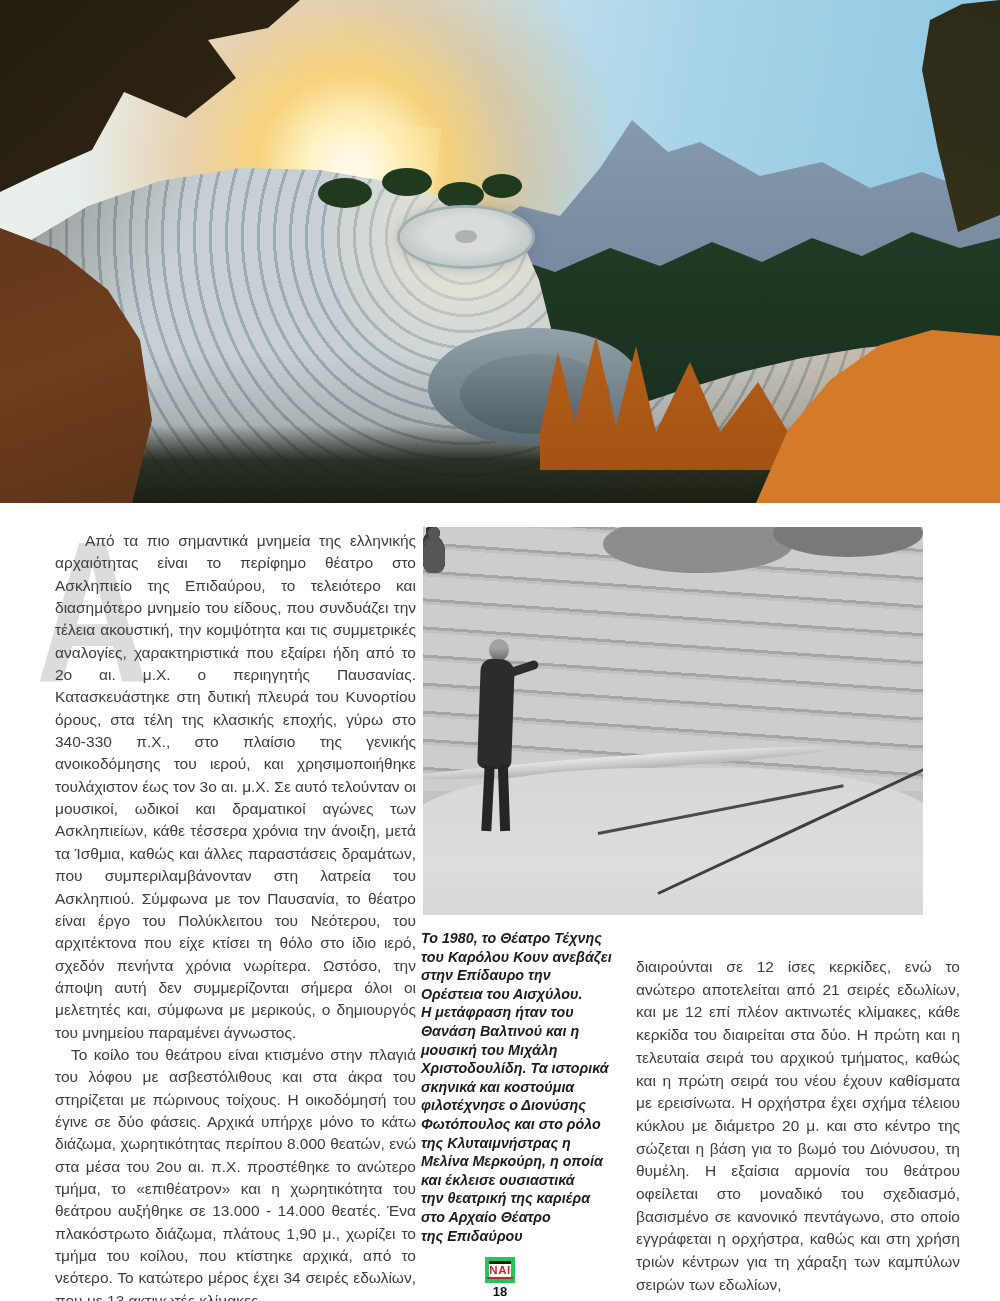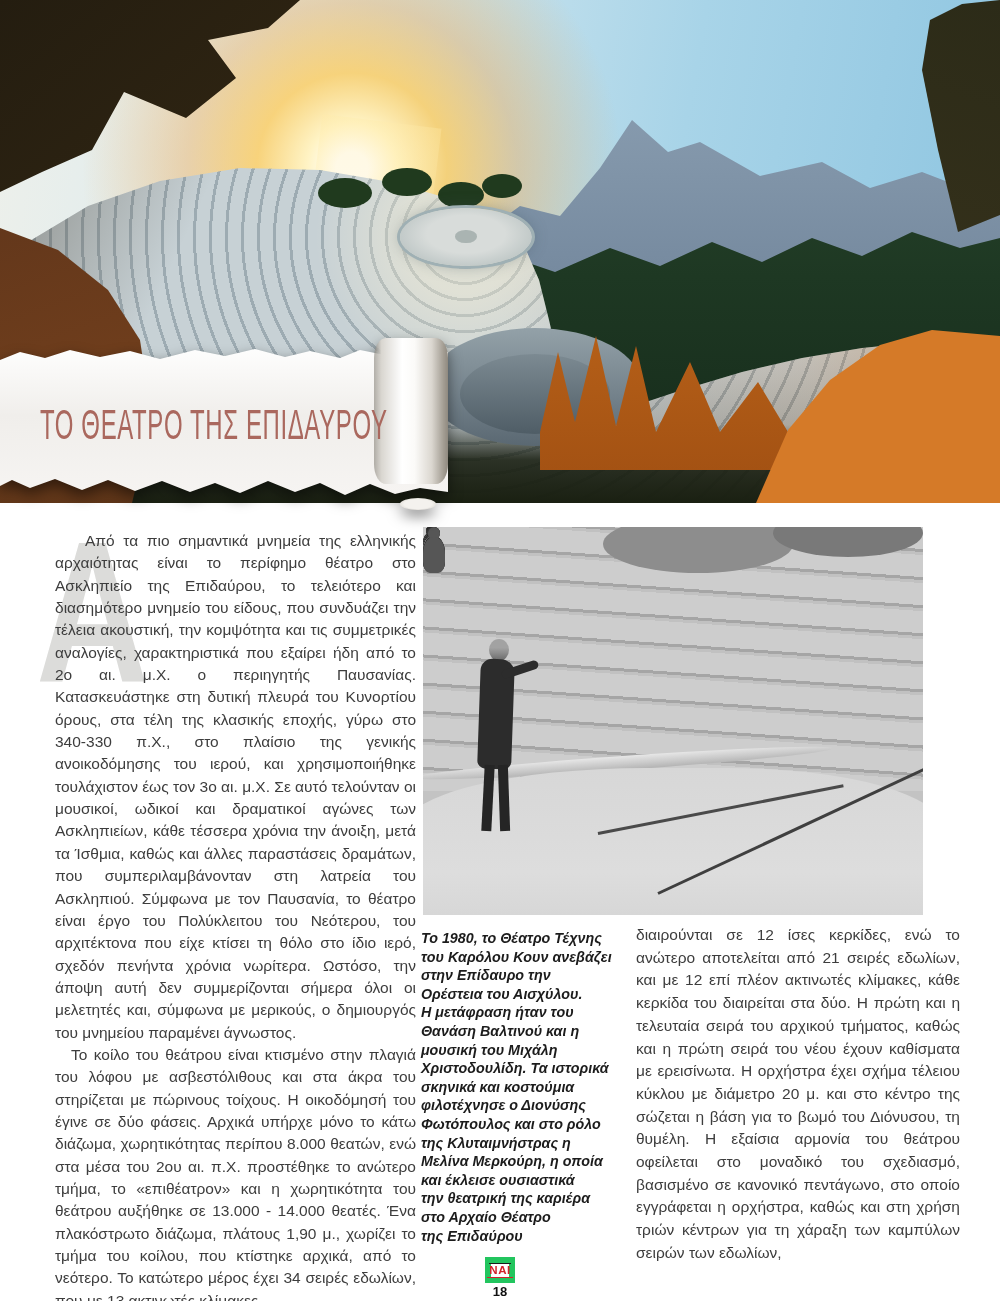--- a/index.html
+++ b/index.html
@@ -64,21 +64,21 @@
      letter-spacing:1px;white-space:nowrap;transform:scaleX(.60) scaleY(1.08);transform-origin:left top;}
 
   
   .watermark{position:absolute;left:36px;top:512px;z-index:1;font-size:200px;line-height:1;font-weight:bold;
      color:#dcdcda;transform:scaleX(.78);transform-origin:left top;}
   .col{position:absolute;z-index:3;color:#3d3d3d;}
   .col1{left:55px;top:530px;width:361px;font-size:15.5px;line-height:22.35px;text-align:justify;}
   .col1 p{margin:0;}
   .col1 p.first{text-indent:30px;}
   .col1 p.second{text-indent:16px;}
-  .col3{left:636px;top:924px;width:324px;font-size:15.5px;line-height:22.7px;text-align:justify;}
+  .col3{left:636px;top:956px;width:324px;font-size:15.5px;line-height:22.7px;text-align:justify;}
   .col2{left:421px;top:929px;width:206px;font-size:14.3px;line-height:18.6px;font-weight:bold;font-style:italic;
         color:#1c1c1c;white-space:pre-line;}
 
   
   .bw-photo{position:absolute;left:423px;top:527px;width:500px;height:388px;z-index:2;overflow:hidden;
             filter:grayscale(1) contrast(.97);background:#c8c5be;}
   .bw-photo>div{position:absolute;}
   .bwp-steps{inset:0;height:68%;background:repeating-linear-gradient(184deg,#d2cfc8 0 22px,#a9a69e 22px 25px,#c6c3bc 25px 28px);}
   .bwp-rock1{left:180px;top:-12px;width:190px;height:58px;border-radius:50%;background:#8f8d86;}
   .bwp-rock2{left:350px;top:-18px;width:150px;height:48px;border-radius:50%;background:#7b7974;}
@@ -99,21 +99,21 @@
   .stick.b{left:235px;top:365px;width:300px;height:3px;transform:rotate(-25deg);background:#3f3d38;}
   .person{position:absolute;}
   .person .pb{position:absolute;left:0;top:8px;border-radius:45% 45% 30% 30%;}
   .person .ph{position:absolute;border-radius:50%;}
   .photo-caption{position:absolute;left:14px;bottom:14px;z-index:4;font-weight:bold;font-style:italic;
      font-size:14.5px;line-height:21px;color:#222;white-space:pre-line;
      text-shadow:0 0 6px rgba(255,255,255,.75);}
 
   
   .footer{position:absolute;left:0;top:1257px;width:1000px;z-index:3;display:flex;flex-direction:column;align-items:center;}
-  .logo-box{width:30px;height:26px;background:#ffffff;border:6px solid #22c55e;display:flex;flex-direction:column;
+  .logo-box{width:30px;height:26px;background:#ffffff;border:4px solid #22c55e;display:flex;flex-direction:column;
      align-items:center;justify-content:center;box-sizing:border-box;}
   .logo-topbar{width:22px;height:5px;background:#1a1a1a;margin-bottom:1px;}
   .logo-nai{font-size:11.5px;font-weight:bold;color:#d2232a;line-height:11px;letter-spacing:.5px;}
   .logo-botbar{width:26px;height:4px;background:#d2232a;margin-top:1px;}
   .page-number{margin-top:1px;font-size:13px;font-weight:bold;color:#111;}
 </style>
 </head>
 <body>
 
 <div id="page">
@@ -134,26 +134,20 @@
     </div>
     <div class="orchestra"></div>
     <div class="bottom-band"></div>
     <div class="wall-arc"></div>
     <div class="rubble"></div>
     <div class="soil-right"></div>
     <div class="soil-left"></div>
     <div class="trees-topleft"></div>
   </div>
 
-  <div class="banner">
-    <div class="banner-paper"></div>
-    <div class="banner-roll"></div>
-    <div class="roll-tip"></div>
-    <div class="page-title">ΤΟ ΘΕΑΤΡΟ ΤΗΣ ΕΠΙΔΑΥΡΟΥ</div>
-  </div>
 
   <div class="watermark">Α</div>
 
   <div class="col col1">
     <p class="first">Από τα πιο σημαντικά μνημεία της ελληνικής αρχαιότητας είναι το περίφημο θέατρο στο Ασκληπιείο της Επιδαύρου, το τελειότερο και διασημότερο μνημείο του είδους, που συνδυάζει την τέλεια ακουστική, την κομψότητα και τις συμμετρικές αναλογίες, χαρακτηριστικά που εξαίρει ήδη από το 2ο αι. μ.Χ. ο περιηγητής Παυσανίας. Κατασκευάστηκε στη δυτική πλευρά του Κυνορτίου όρους, στα τέλη της κλασικής εποχής, γύρω στο 340-330 π.Χ., στο πλαίσιο της γενικής ανοικοδόμησης του ιερού, και χρησιμοποιήθηκε τουλάχιστον έως τον 3ο αι. μ.Χ. Σε αυτό τελούνταν οι μουσικοί, ωδικοί και δραματικοί αγώνες των Ασκληπιείων, κάθε τέσσερα χρόνια την άνοιξη, μετά τα Ίσθμια, καθώς και άλλες παραστάσεις δραμάτων, που συμπεριλαμβάνονταν στη λατρεία του Ασκληπιού. Σύμφωνα με τον Παυσανία, το θέατρο είναι έργο του Πολύκλειτου του Νεότερου, του αρχιτέκτονα που είχε κτίσει τη θόλο στο ίδιο ιερό, σχεδόν πενήντα χρόνια νωρίτερα. Ωστόσο, την άποψη αυτή δεν συμμερίζονται σήμερα όλοι οι μελετητές και, σύμφωνα με μερικούς, ο δημιουργός του μνημείου παραμένει άγνωστος.</p>
     <p class="second">Το κοίλο του θεάτρου είναι κτισμένο στην πλαγιά του λόφου με ασβεστόλιθους και στα άκρα του στηρίζεται με πώρινους τοίχους. Η οικοδόμησή του έγινε σε δύο φάσεις. Αρχικά υπήρχε μόνο το κάτω διάζωμα, χωρητικότητας περίπου 8.000 θεατών, ενώ στα μέσα του 2ου αι. π.Χ. προστέθηκε το ανώτερο τμήμα, το «επιθέατρον» και η χωρητικότητα του θεάτρου αυξήθηκε σε 13.000 - 14.000 θεατές. Ένα πλακόστρωτο διάζωμα, πλάτους 1,90 μ., χωρίζει το τμήμα του κοίλου, που κτίστηκε αρχικά, από το νεότερο. Το κατώτερο μέρος έχει 34 σειρές εδωλίων, που με 13 ακτινωτές κλίμακες</p>
   </div>
 
   <div class="bw-photo">
     <div class="bwp-steps"></div>

